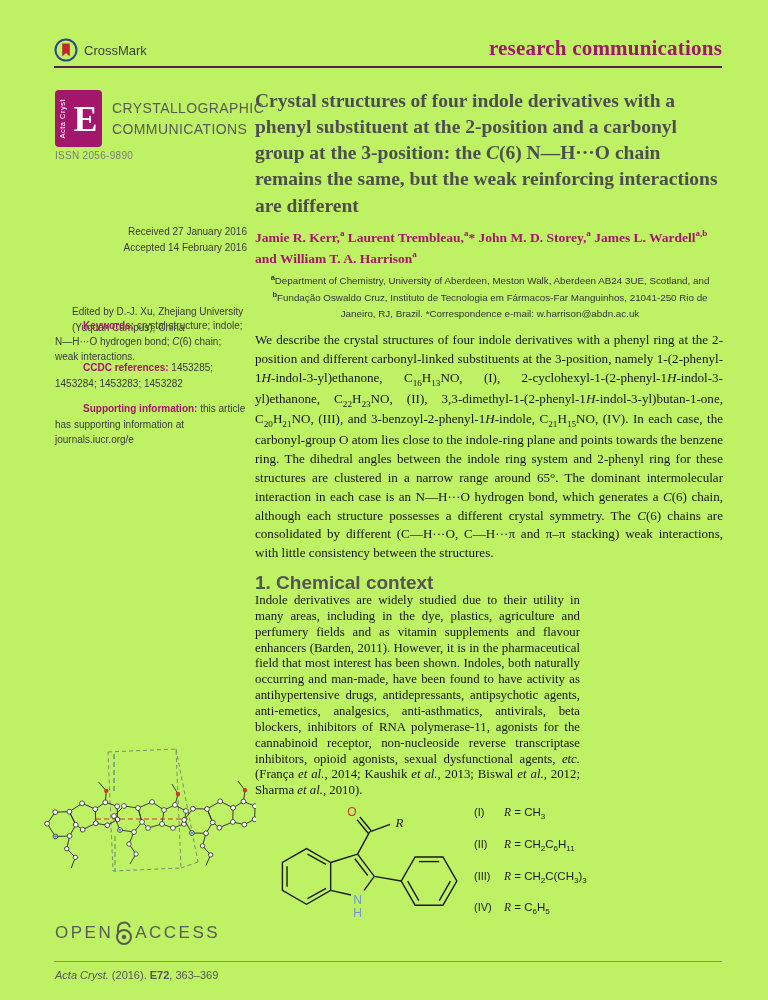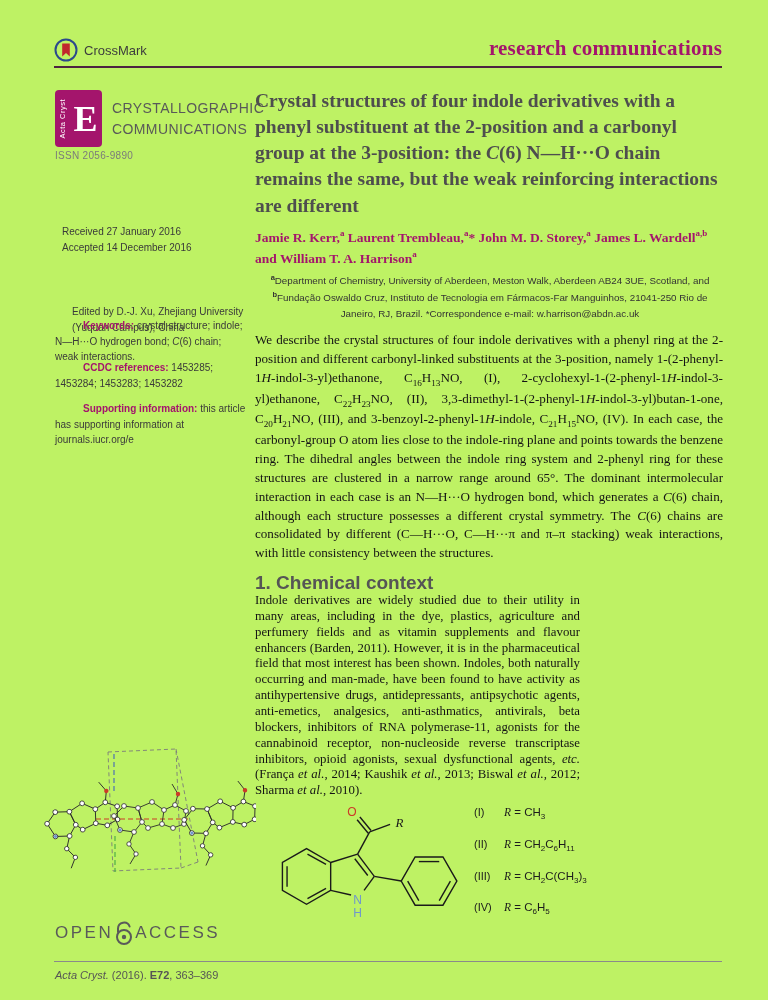--- a/index.html
+++ b/index.html
@@ -17,21 +17,21 @@
   .elogo-vert{width:14px;display:flex;align-items:center;justify-content:center;}
   .elogo-vert span{transform:rotate(180deg);writing-mode:vertical-rl;font-size:7.5px;color:#fff;
                    font-family:"Liberation Sans",sans-serif;letter-spacing:.5px;}
   .elogo-E{flex:1;display:flex;align-items:center;justify-content:center;color:#fff;
            font-size:36px;font-weight:bold;font-family:"Liberation Serif",serif;line-height:1;}
   .journal-name{left:112px;top:98px;font-size:14px;color:#595959;letter-spacing:.4px;line-height:1.5;}
   .issn{left:55px;top:150px;font-size:10px;color:#7b7b7b;letter-spacing:.3px;}
   
   .side{width:192px;font-size:10px;line-height:1.55;color:#3a3a3a;}
   .side .lbl{color:#a4156c;font-weight:bold;padding-left:28px;}
-  .received{left:62px;top:224px;}
+  .received{left:55px;top:224px;text-align:right;}
   .edited{left:72px;top:276px;margin-top:28px;}
   .keywords{left:55px;top:318px;}
   .ccdc{left:55px;top:360px;}
   .supporting{left:55px;top:401px;}
   
   .title{left:255px;top:88px;width:470px;font-size:19.5px;font-weight:bold;color:#4e4e4e;line-height:1.34;}
   .authors{left:255px;top:227px;width:470px;font-size:13.5px;font-weight:bold;color:#a4156c;line-height:1.5;}
   .authors sup{font-size:9px;}
   .affil{left:255px;top:272px;width:470px;font-size:9.8px;color:#333;line-height:1.62;text-align:center;}
   .affil sup{font-size:7.5px;font-weight:bold;}
@@ -79,21 +79,21 @@
     <div class="elogo-vert">
         <span>Acta Cryst</span>
       </div>
     <div class="elogo-E">E</div>
   </div>
   <div class="abs journal-name sans">CRYSTALLOGRAPHIC<br>COMMUNICATIONS</div>
   <div class="abs issn sans">ISSN 2056-9890</div>
 
   <div class="abs side sans received">
     <div>Received 27 January 2016</div>
-    <div>Accepted 14 December 2016</div>
+    <div>Accepted 14 February 2016</div>
   </div>
   <div class="abs side sans edited">Edited by D.-J. Xu, Zhejiang University (Yuquan Campus), China</div>
   <div class="abs side sans keywords"><span class="lbl">Keywords:</span><span> crystal structure; indole; N—H···O hydrogen bond; <i>C</i>(6) chain; weak interactions.</span></div>
   <div class="abs side sans ccdc"><span class="lbl">CCDC references:</span><span> 1453285; 1453284; 1453283; 1453282</span></div>
   <div class="abs side sans supporting"><span class="lbl">Supporting information:</span><span> this article has supporting information at journals.iucr.org/e</span></div>
 
   <h1 class="abs title" style="margin:0">Crystal structures of four indole derivatives with a phenyl substituent at the 2-position and a carbonyl group at the 3-position: the <i>C</i>(6) N—H···O chain remains the same, but the weak reinforcing interactions are different</h1>
   <div class="abs authors">Jamie R. Kerr,<sup>a</sup> Laurent Trembleau,<sup>a</sup>* John M. D. Storey,<sup>a</sup> James L. Wardell<sup>a,b</sup> and William T. A. Harrison<sup>a</sup></div>
   <div class="abs affil sans"><sup>a</sup>Department of Chemistry, University of Aberdeen, Meston Walk, Aberdeen AB24 3UE, Scotland, and <sup>b</sup>Fundação Oswaldo Cruz, Instituto de Tecnologia em Fármacos-Far Manguinhos, 21041-250 Rio de Janeiro, RJ, Brazil. *Correspondence e-mail: w.harrison@abdn.ac.uk</div>
   <div class="abs abstract">We describe the crystal structures of four indole derivatives with a phenyl ring at the 2-position and different carbonyl-linked substituents at the 3-position, namely 1-(2-phenyl-1<i>H</i>-indol-3-yl)ethanone, C<sub>16</sub>H<sub>13</sub>NO, (I), 2-cyclohexyl-1-(2-phenyl-1<i>H</i>-indol-3-yl)ethanone, C<sub>22</sub>H<sub>23</sub>NO, (II), 3,3-dimethyl-1-(2-phenyl-1<i>H</i>-indol-3-yl)butan-1-one, C<sub>20</sub>H<sub>21</sub>NO, (III), and 3-benzoyl-2-phenyl-1<i>H</i>-indole, C<sub>21</sub>H<sub>15</sub>NO, (IV). In each case, the carbonyl-group O atom lies close to the indole-ring plane and points towards the benzene ring. The dihedral angles between the indole ring system and 2-phenyl ring for these structures are clustered in a narrow range around 65°. The dominant intermolecular interaction in each case is an N—H···O hydrogen bond, which generates a <i>C</i>(6) chain, although each structure possesses a different crystal symmetry. The <i>C</i>(6) chains are consolidated by different (C—H···O, C—H···π and π–π stacking) weak interactions, with little consistency between the structures.</div>

